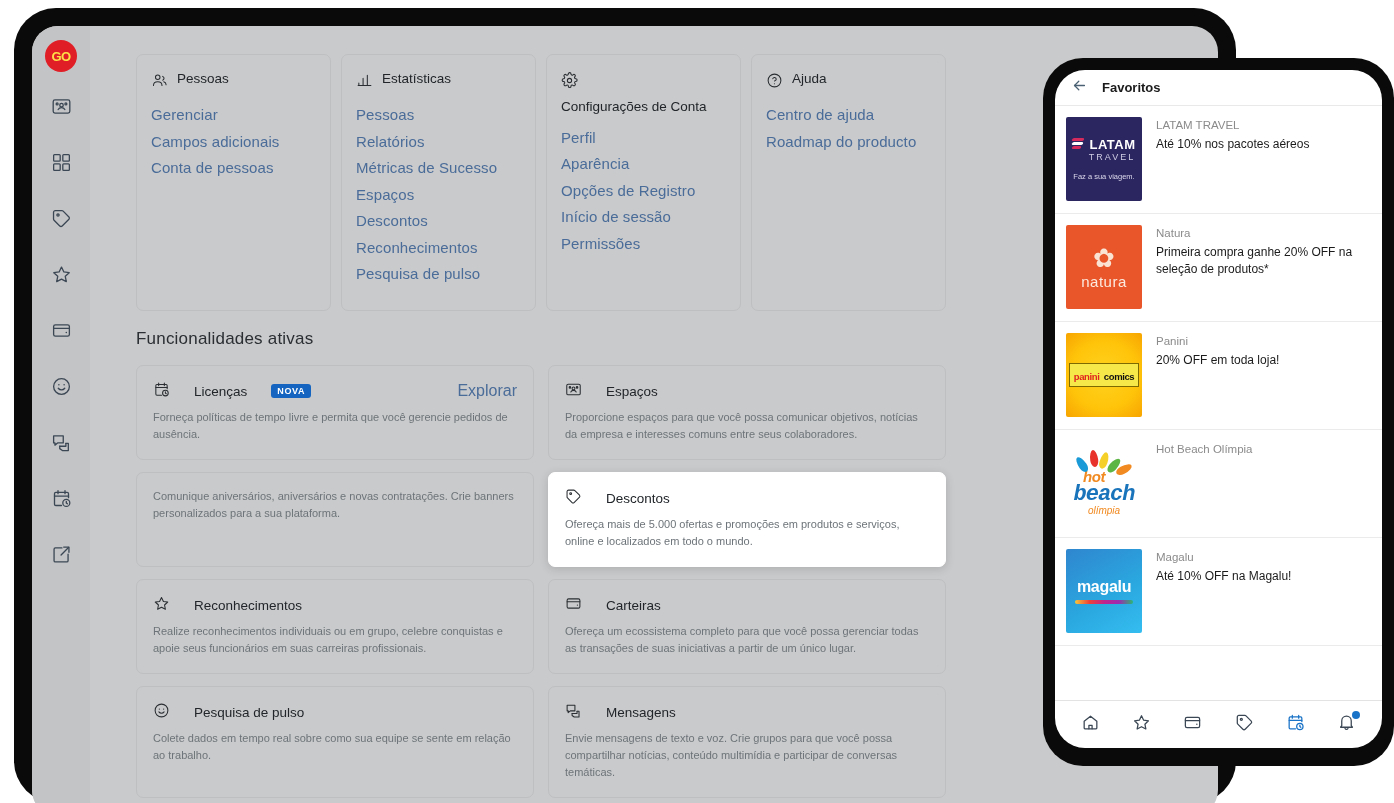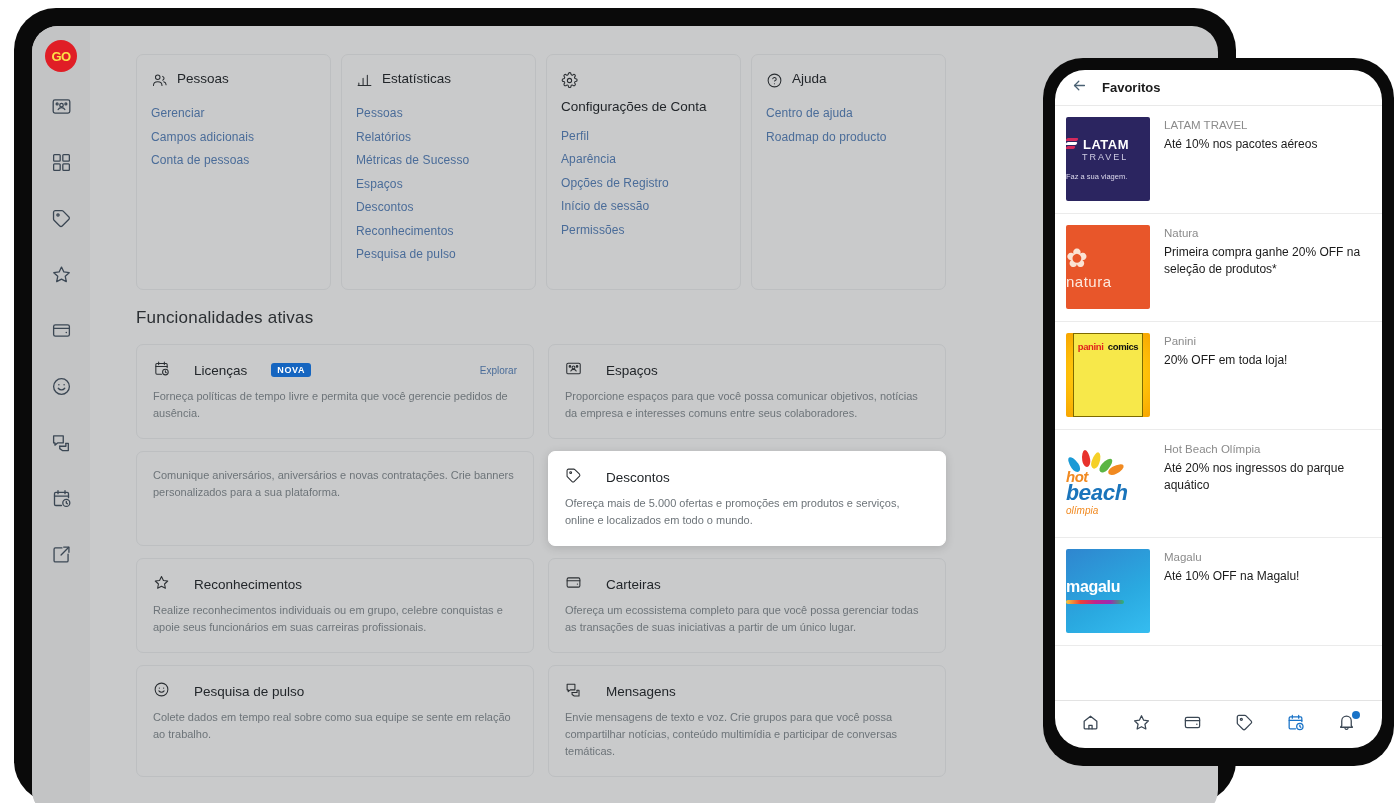--- a/index.html
+++ b/index.html
@@ -62,21 +62,21 @@
     padding:16px 14px 18px 14px;
     min-height:235px;
   }
   .gcard-head{ display:flex; align-items:flex-start; gap:9px; margin-bottom:13px; }
   .gcard-head svg{ width:17px;height:17px; stroke:#2b2f33; fill:none; stroke-width:1.5;
     stroke-linecap:round; stroke-linejoin:round; flex:none; margin-top:1px;}
   .gcard-title{ font-size:13.5px; color:#22262a; line-height:1.25; }
   .gcard.stacked .gcard-head{ display:block; }
   .gcard.stacked .gcard-head svg{ margin-bottom:6px; }
   .glink{
-    display:block; font-size:12px; color:#4a6c99; margin-bottom:9.5px;
+    display:block; font-size:15px; color:#4a6c99; margin-bottom:9.5px;
     cursor:pointer; text-decoration:none; letter-spacing:.1px;
   }
 
   
   .feat-grid{
     display:grid; grid-template-columns:repeat(2, 1fr);
     gap:12px 14px; max-width:810px;
   }
   .fcard{
     border:1px solid #bdbfc1; border-radius:7px;
@@ -89,21 +89,21 @@
   }
   .fcard-head{ display:flex; align-items:center; gap:24px; margin-bottom:7px; }
   .fcard-head svg{ width:17px;height:17px; stroke:#2b2f33; fill:none; stroke-width:1.5;
     stroke-linecap:round; stroke-linejoin:round; flex:none; }
   .fcard-title{ font-size:13.5px; color:#22262a; }
   .badge{
     background:#1565c0; color:#fff; font-size:9px; font-weight:bold;
     padding:2px 6px; border-radius:3px; letter-spacing:.6px;
   }
   .explore{
-    margin-left:auto; font-size:10px; color:#4a6c99; cursor:pointer;
+    margin-left:auto; font-size:16px; color:#4a6c99; cursor:pointer;
   }
   .fcard-desc{ font-size:11px; color:#6d7479; line-height:1.55; max-width:380px; }
 
   
   .phone-bezel{
     position:absolute; left:1043px; top:58px; width:351px; height:708px;
     background:#0a0a0a; border-radius:40px;
   }
   .phone-screen{
     position:absolute; left:1055px; top:70px; width:327px; height:678px;
@@ -117,23 +117,23 @@
   .phone-header svg{ width:17px;height:17px; stroke:#4a6173; fill:none; stroke-width:1.8;
     stroke-linecap:round; stroke-linejoin:round;}
   .phone-title{ font-size:13px; font-weight:bold; color:#1b1b1b; }
 
   .phone-list{ flex:1; overflow:hidden; }
   .offer{
     display:flex; gap:14px; padding:11px 14px 11px 11px;
     border-bottom:1px solid #ebebeb; min-height:108px;
   }
   .offer-logo{
-    width:84px;height:84px;flex:none; border-radius:2px;
+    width:76px;height:84px;flex:none; border-radius:2px;
     position:relative; overflow:hidden;
-    display:flex;justify-content:center;
+    display:flex;align-items:center;justify-content:center;
   }
   .offer-txt{ padding-top:2px; }
   .offer-brand{ font-size:11.5px; color:#8b8b8b; margin-bottom:5px; }
   .offer-deal{ font-size:12px; color:#1b1b1b; line-height:1.38; max-width:210px; }
 
   
   .logo-latam{ background:#2b2560; flex-direction:column; gap:0; }
   .lt-row{ display:flex;align-items:center;gap:4px; }
   .lt-flag{ width:13px;height:15px; position:relative; }
   .lt-flag i{ position:absolute; left:0; height:3px; border-radius:2px; background:#d42a5c; }
@@ -538,21 +538,20 @@
             <span style="left:26px;top:2px;background:#f5d028;transform:rotate(18deg)"></span>
             <span style="left:36px;top:7px;background:#5cb544;transform:rotate(42deg)"></span>
             <span style="left:46px;top:11px;background:#f18a21;transform:rotate(62deg)"></span>
           </div>
           <div class="hb-hot">hot</div>
           <div class="hb-beach">beach</div>
           <div class="hb-ol">olímpia</div>
         </div>
         <div class="offer-txt">
           <div class="offer-brand">Hot Beach Olímpia</div>
-          <div class="offer-deal">Até 20% nos ingressos do parque aquático</div>
         </div>
       </div>
 
       <div class="offer">
         <div class="offer-logo logo-magalu">
           <div class="mg-name">magalu</div>
           <div class="mg-bar"></div>
         </div>
         <div class="offer-txt">
           <div class="offer-brand">Magalu</div>

